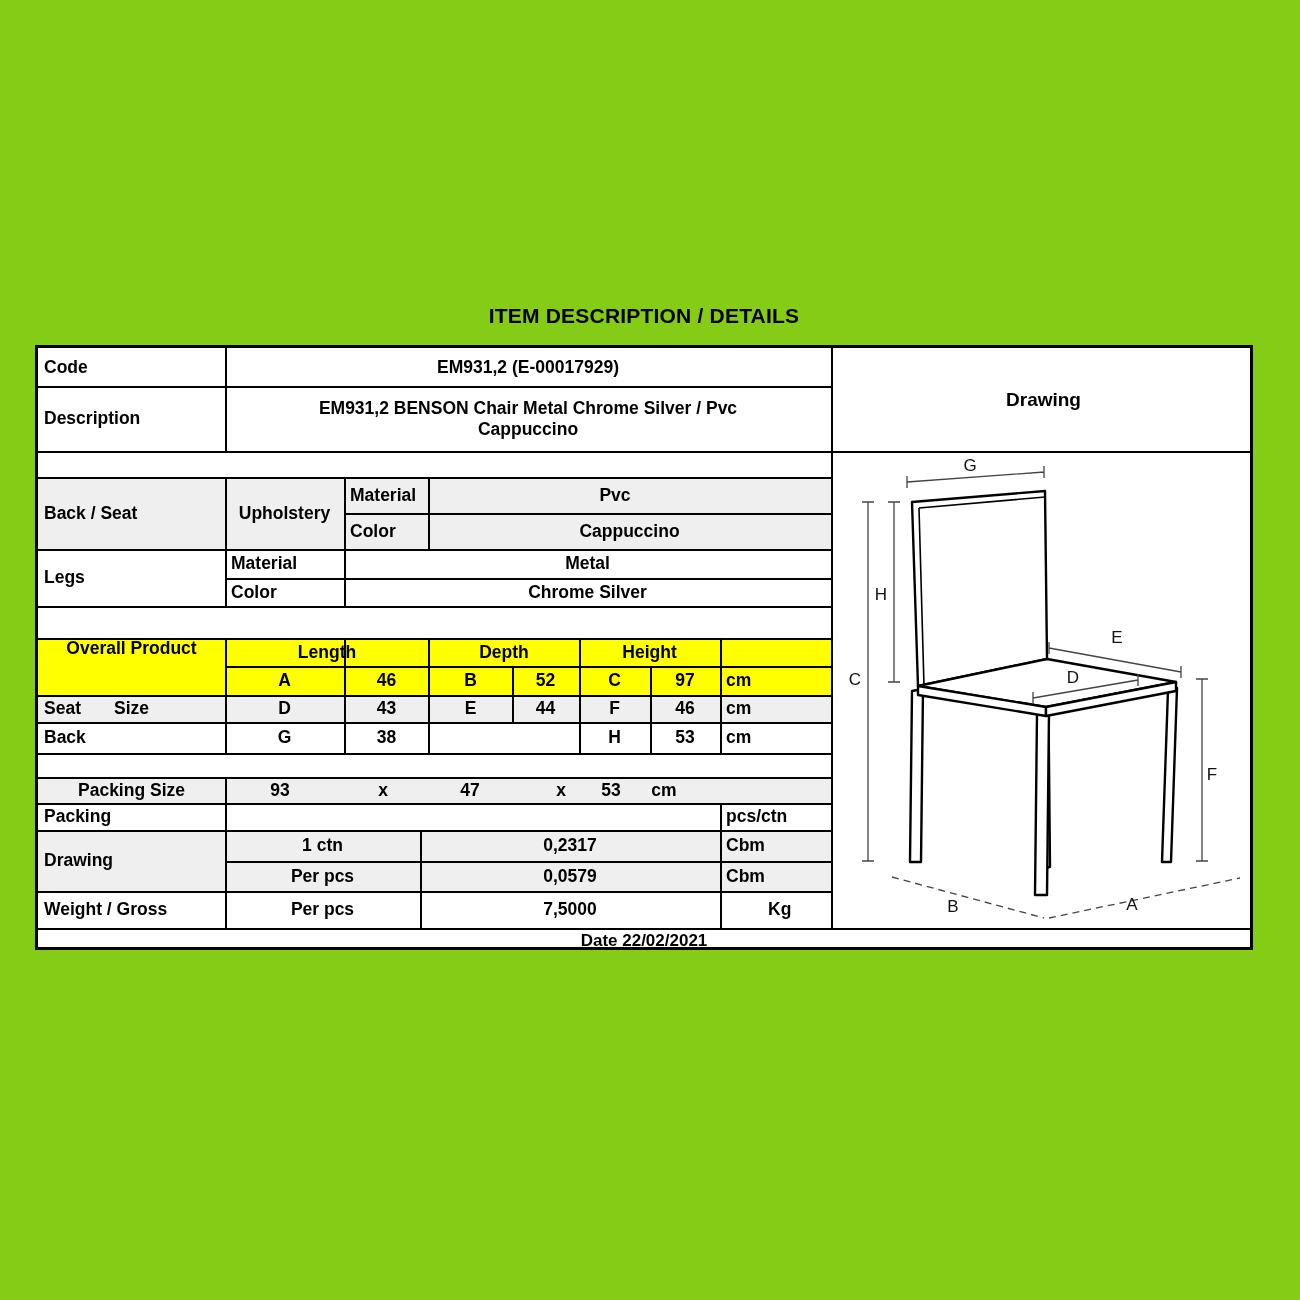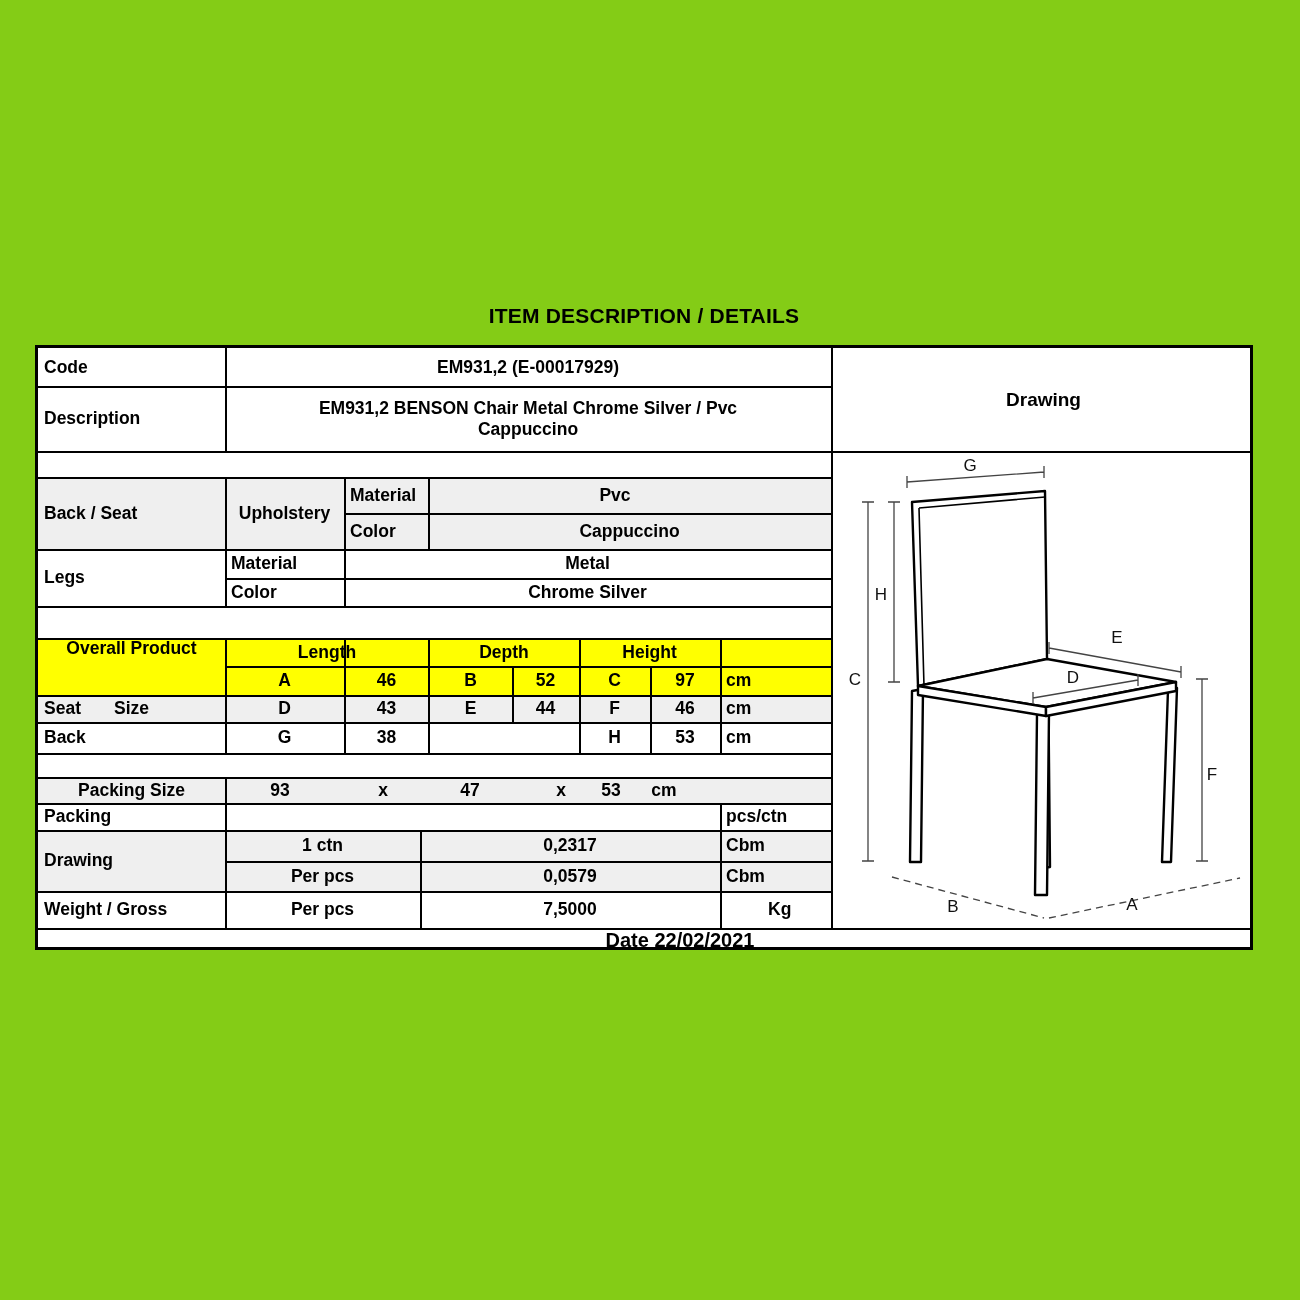--- a/index.html
+++ b/index.html
@@ -142,21 +142,21 @@
     <div class="cell l" style="left:682px;top:482px;width:111px;height:31px;">Cbm</div>
     <div class="cell c" style="left:187px;top:513px;width:195px;height:30px;">Per pcs</div>
     <div class="cell c" style="left:382px;top:513px;width:300px;height:30px;">0,0579</div>
     <div class="cell l" style="left:682px;top:513px;width:111px;height:30px;">Cbm</div>
 
     <div class="cell l" style="left:0;top:543px;width:187px;height:37px;">Weight / Gross</div>
     <div class="cell c" style="left:187px;top:543px;width:195px;height:37px;">Per pcs</div>
     <div class="cell c" style="left:382px;top:543px;width:300px;height:37px;">7,5000</div>
     <div class="cell l" style="left:682px;top:543px;width:111px;height:37px;margin-left:42px;">Kg</div>
 
-    <div class="cell c" style="left:0;top:580px;width:1212px;height:25px;font-size:20px;padding-left:36px;">Date 22/02/2021</div>
+    <div class="cell c" style="left:0;top:580px;width:1212px;height:25px;font-size:17px;">Date 22/02/2021</div>
 
     <div class="drawhead">Drawing</div>
     <svg style="position:absolute;left:793px;top:103px;" width="419" height="477" viewBox="0 0 419 477">
       <g stroke="#000" stroke-width="2.4" fill="#ffffff" stroke-linejoin="round">
 
         <polygon points="208,209 217,208 219,416 210,417"></polygon>
 
         <polygon points="81,51 214,40 216,208 87,235"></polygon>
         <path d="M88,57 L214,46 M88,57 L93,235" fill="none" stroke-width="1.6"></path>
 

